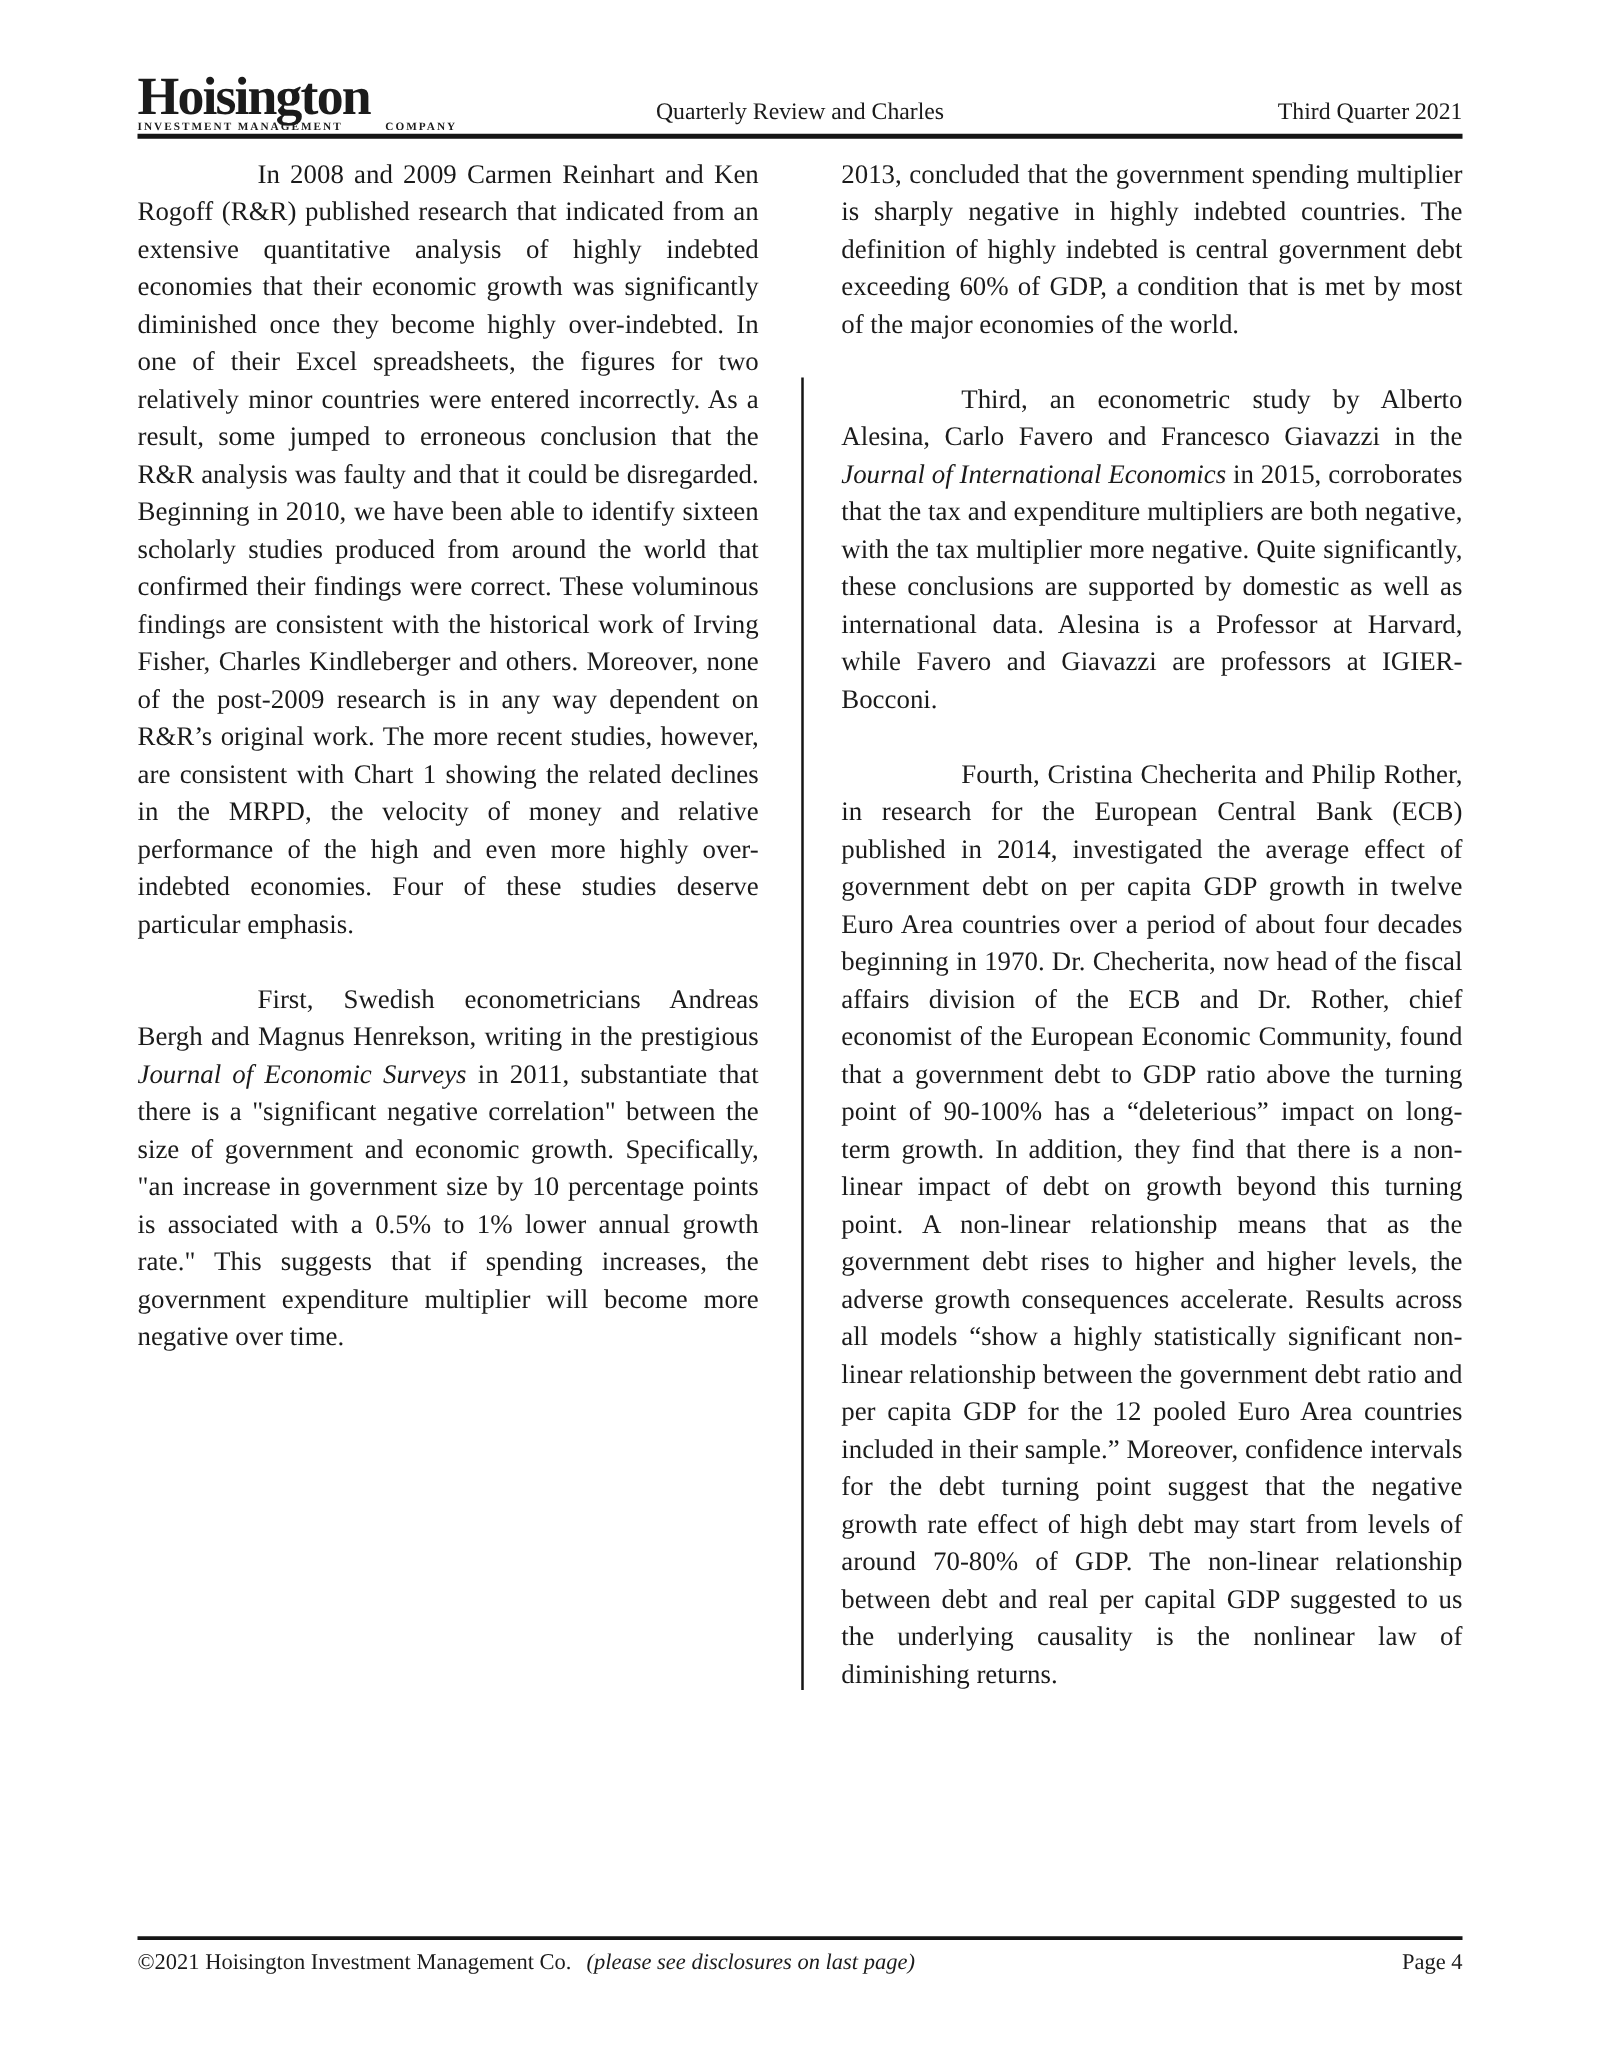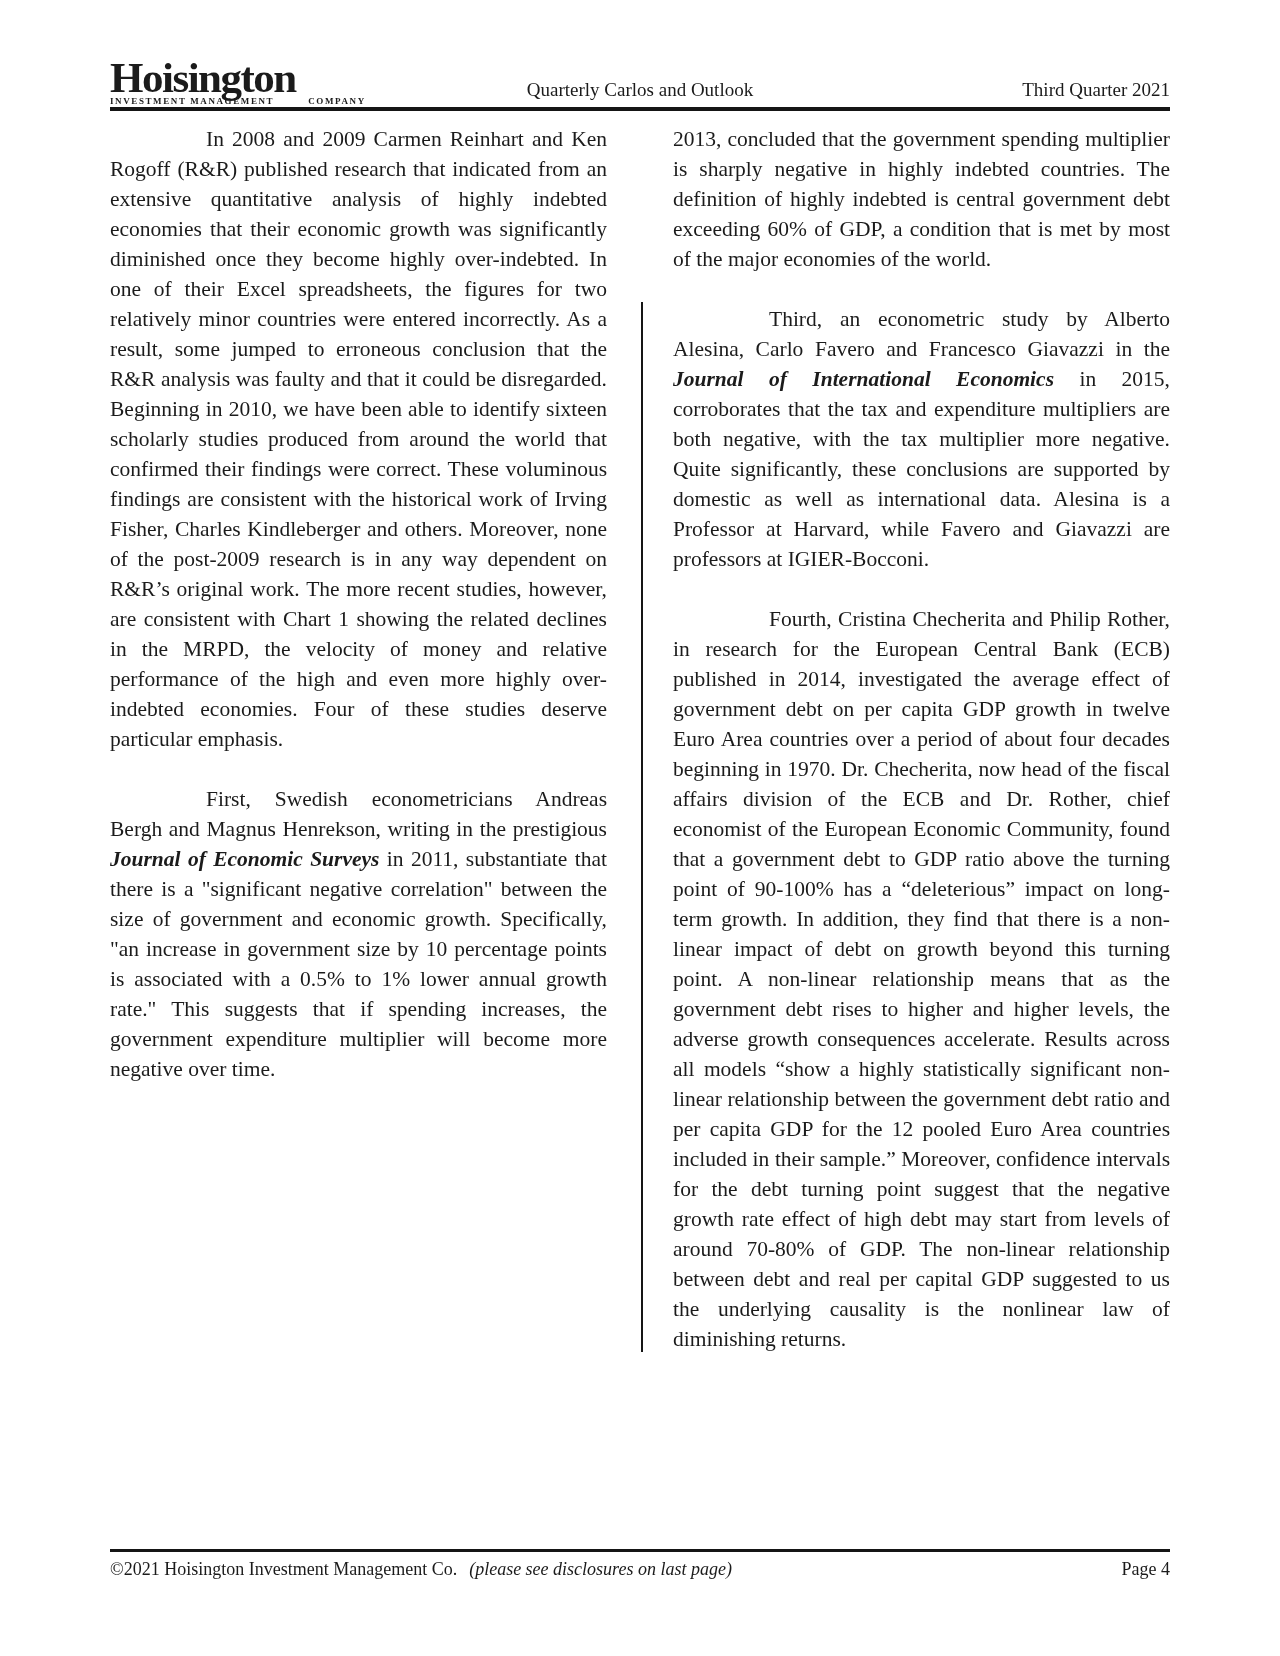--- a/index.html
+++ b/index.html
@@ -77,21 +77,21 @@
   .col p.indent { text-indent: 96px; }
   .col p + p, .col h2 + p { margin-top: 30px; }
   .col p.cont { text-align-last: justify; }
   .col h2 {
     font-size: 24px;
     font-weight: bold;
     text-align: center;
     margin: 32px 0 32px 0;
     line-height: 30px;
   }
-  .em { font-style: italic; font-weight: bold; }
+  .em { font-style: italic; }
 
   .divider {
     position: absolute;
     left: 641px; top: 302px;
     width: 2px; height: 1050px;
     background: var(--rule_color, #1a1a1a);
   }
 
   
   .footer {
@@ -112,21 +112,21 @@
 <div class="page">
 
   <header class="header">
     <div class="logo">
       <div class="wordmark">Hoisington</div>
       <div class="logo-sub">
         <span>INVESTMENT MANAGEMENT</span>
         <span>COMPANY</span>
       </div>
     </div>
-    <div class="header-center">Quarterly Carlos and Outlook</div>
+    <div class="header-center">Quarterly Review and Charles</div>
     <div class="header-right">Third Quarter 2021</div>
   </header>
 
   <main class="main">
     <section class="col" id="col-left">
         <p class="indent"><span>In 2008 and 2009 Carmen Reinhart and Ken Rogoff (R&amp;R) published research that indicated from an extensive quantitative analysis of highly indebted economies that their economic growth was significantly diminished once they become highly over-indebted. In one of their Excel spreadsheets, the figures for two relatively minor countries were entered incorrectly. As a result, some jumped to erroneous conclusion that the R&amp;R analysis was faulty and that it could be disregarded. Beginning in 2010, we have been able to identify sixteen scholarly studies produced from around the world that confirmed their findings were correct. These voluminous findings are consistent with the historical work of Irving Fisher, Charles Kindleberger and others. Moreover, none of the post-2009 research is in any way dependent on R&amp;R’s original work. The more recent studies, however, are consistent with Chart 1 showing the related declines in the MRPD, the velocity of money and relative performance of the high and even more highly over-indebted economies. Four of these studies deserve particular emphasis.</span></p>
         <p class="indent"><span>First, Swedish econometricians Andreas Bergh and Magnus Henrekson, writing in the prestigious </span><span class="em">Journal of Economic Surveys</span><span> in 2011, substantiate that there is a "significant negative correlation" between the size of government and economic growth. Specifically, "an increase in government size by 10 percentage points is associated with a 0.5% to 1% lower annual growth rate." This suggests that if spending increases, the government expenditure multiplier will become more negative over time.</span></p>
       </section>
     <section class="col" id="col-right">
         <p class=""><span>2013, concluded that the government spending multiplier is sharply negative in highly indebted countries. The definition of highly indebted is central government debt exceeding 60% of GDP, a condition that is met by most of the major economies of the world.</span></p>

